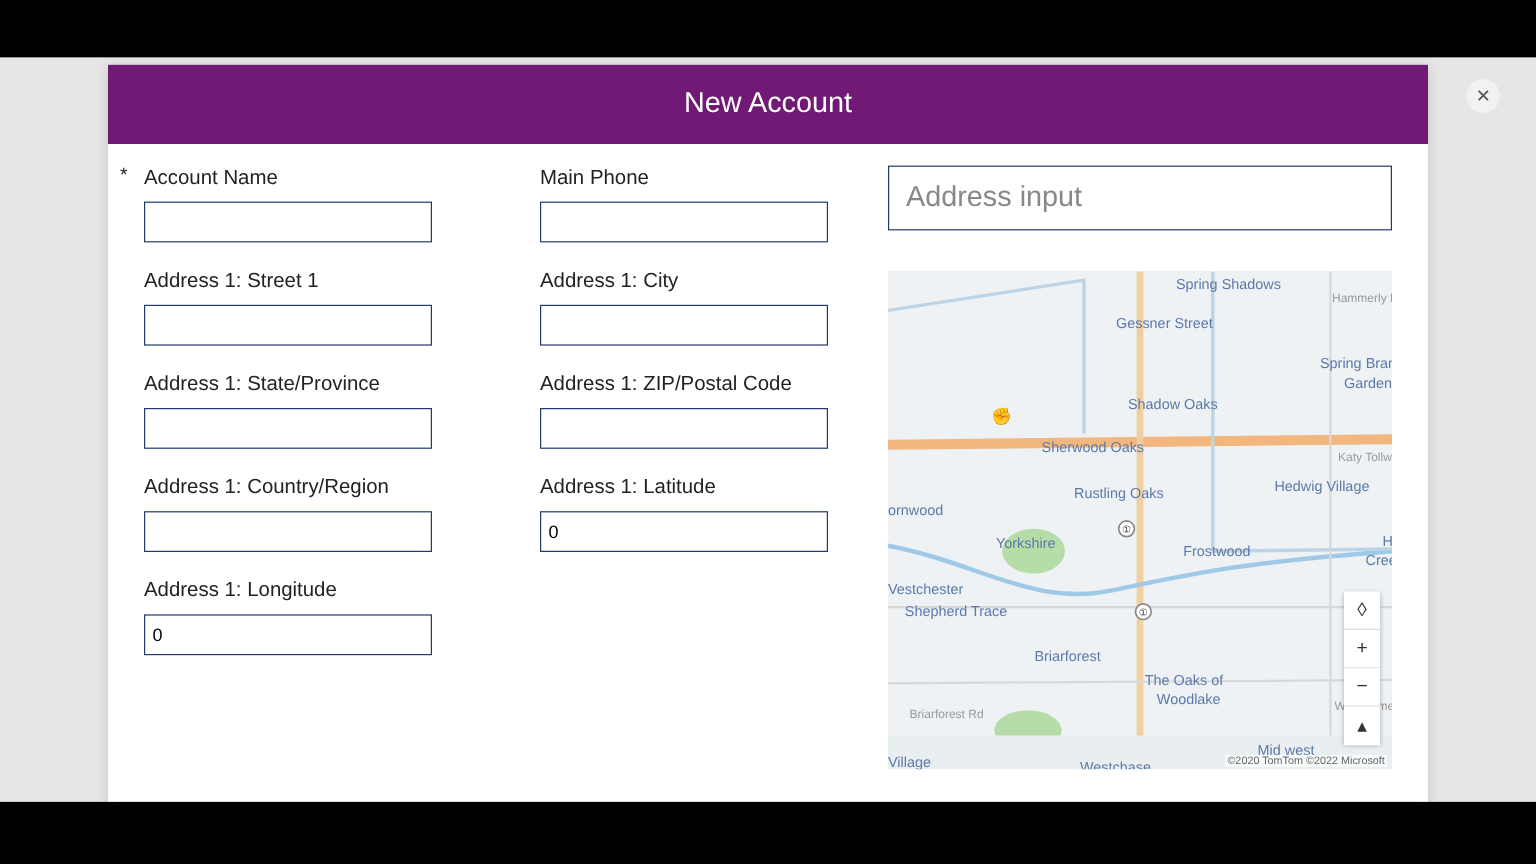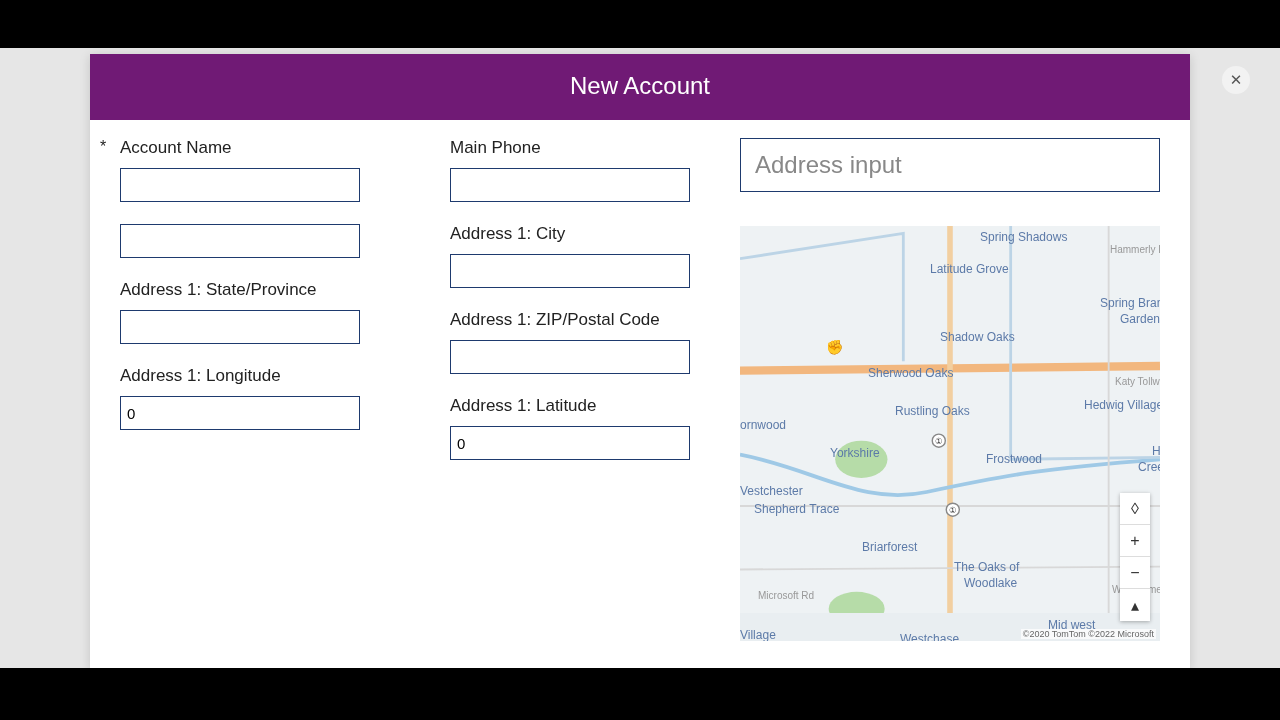--- a/index.html
+++ b/index.html
@@ -47,24 +47,29 @@
 
         <div class="col">
           <div class="field">
             <div class="label-row">
               <span class="req-star">*</span>
               <span>Account Name</span>
             </div>
             <input type="text" value="" style="">
           </div>
           <div class="field">
+            <div class="label-row">Address 1: Street 1</div>
             <input type="text" value="" style="">
           </div>
           <div class="field">
             <div class="label-row">Address 1: State/Province</div>
+            <input type="text" value="" style="">
+          </div>
+          <div class="field">
+            <div class="label-row">Address 1: Country/Region</div>
             <input type="text" value="" style="">
           </div>
           <div class="field">
             <div class="label-row">Address 1: Longitude</div>
             <input type="text" value="0" style="">
           </div>
         </div>
 
         <div class="col">
           <div class="field">
@@ -102,40 +107,40 @@
             <path d="M 0 368 L 450 365" stroke="#d8d8d8" stroke-width="2" fill="none"></path>
             <ellipse cx="130" cy="250" rx="28" ry="20" fill="#b6dca8"></ellipse>
             <ellipse cx="125" cy="410" rx="30" ry="18" fill="#b6dca8"></ellipse>
             <circle cx="213" cy="230" r="7" fill="#fff" stroke="#888" stroke-width="1.5"></circle>
             <text x="213" y="234" text-anchor="middle" font-size="9" fill="#444">①</text>
             <circle cx="228" cy="304" r="7" fill="#fff" stroke="#888" stroke-width="1.5"></circle>
             <text x="228" y="308" text-anchor="middle" font-size="9" fill="#444">①</text>
           </svg>
           <div id="map-labels-container">
               <span class="map-label" style="left: 240px; top: 4px;">Spring Shadows</span>
-              <span class="map-label" style="left: 190px; top: 36px;">Latitude Grove</span>
+              <span class="map-label" style="left: 190px; top: 36px;">Gessner Street</span>
               <span class="map-label" style="left: 370px; top: 18px; font-size: 10px; color: rgb(153, 153, 153);">Hammerly Blvd</span>
               <span class="map-label" style="left: 360px; top: 70px;">Spring Branch</span>
               <span class="map-label" style="left: 380px; top: 86px;">Gardens</span>
               <span class="map-label" style="left: 200px; top: 104px;">Shadow Oaks</span>
               <span class="map-label" style="left: 128px; top: 140px;">Sherwood Oaks</span>
               <span class="map-label" style="left: 375px; top: 150px; font-size: 10px; color: rgb(153, 153, 153);">Katy Tollway</span>
               <span class="map-label" style="left: 155px; top: 178px;">Rustling Oaks</span>
-              <span class="map-label" style="left: 344px; top: 172px;">Hedwig Village</span>
+              <span class="map-label" style="left: 322px; top: 172px;">Hedwig Village</span>
               <span class="map-label" style="left: 0px; top: 192px;">ornwood</span>
               <span class="map-label" style="left: 90px; top: 220px;">Yorkshire</span>
               <span class="map-label" style="left: 246px; top: 226px;">Frostwood</span>
               <span class="map-label" style="left: 412px; top: 218px;">Hunters</span>
               <span class="map-label" style="left: 398px; top: 234px;">Creek Villa</span>
               <span class="map-label" style="left: 0px; top: 258px;">Vestchester</span>
               <span class="map-label" style="left: 14px; top: 276px;">Shepherd Trace</span>
               <span class="map-label" style="left: 122px; top: 314px;">Briarforest</span>
               <span class="map-label" style="left: 214px; top: 334px;">The Oaks of</span>
               <span class="map-label" style="left: 224px; top: 350px;">Woodlake</span>
-              <span class="map-label" style="left: 18px; top: 364px; font-size: 10px; color: rgb(153, 153, 153);">Microsoft Rd</span>
+              <span class="map-label" style="left: 18px; top: 364px; font-size: 10px; color: rgb(153, 153, 153);">Briarforest Rd</span>
               <span class="map-label" style="left: 372px; top: 358px; font-size: 10px; color: rgb(153, 153, 153);">Westheimer R</span>
               <span class="map-label" style="left: 308px; top: 392px;">Mid west</span>
               <span class="map-label" style="left: 0px; top: 402px;">Village</span>
               <span class="map-label" style="left: 160px; top: 406px;">Westchase</span>
             </div>
           <span class="grab-cursor">✊</span>
           <div class="map-controls">
             <button>
                 <span>◊</span>
               </button>

